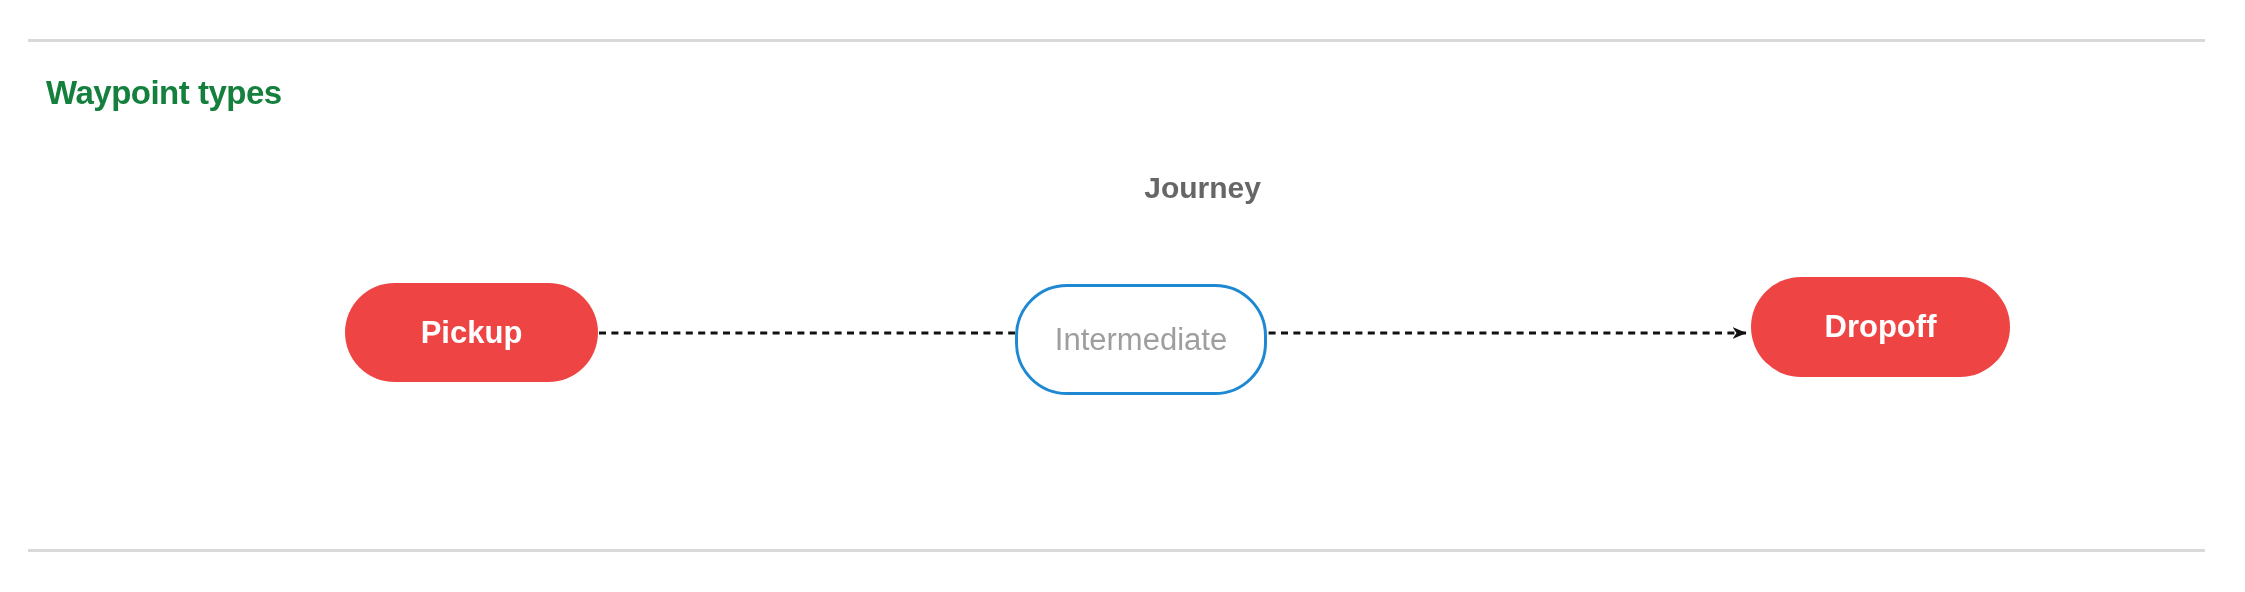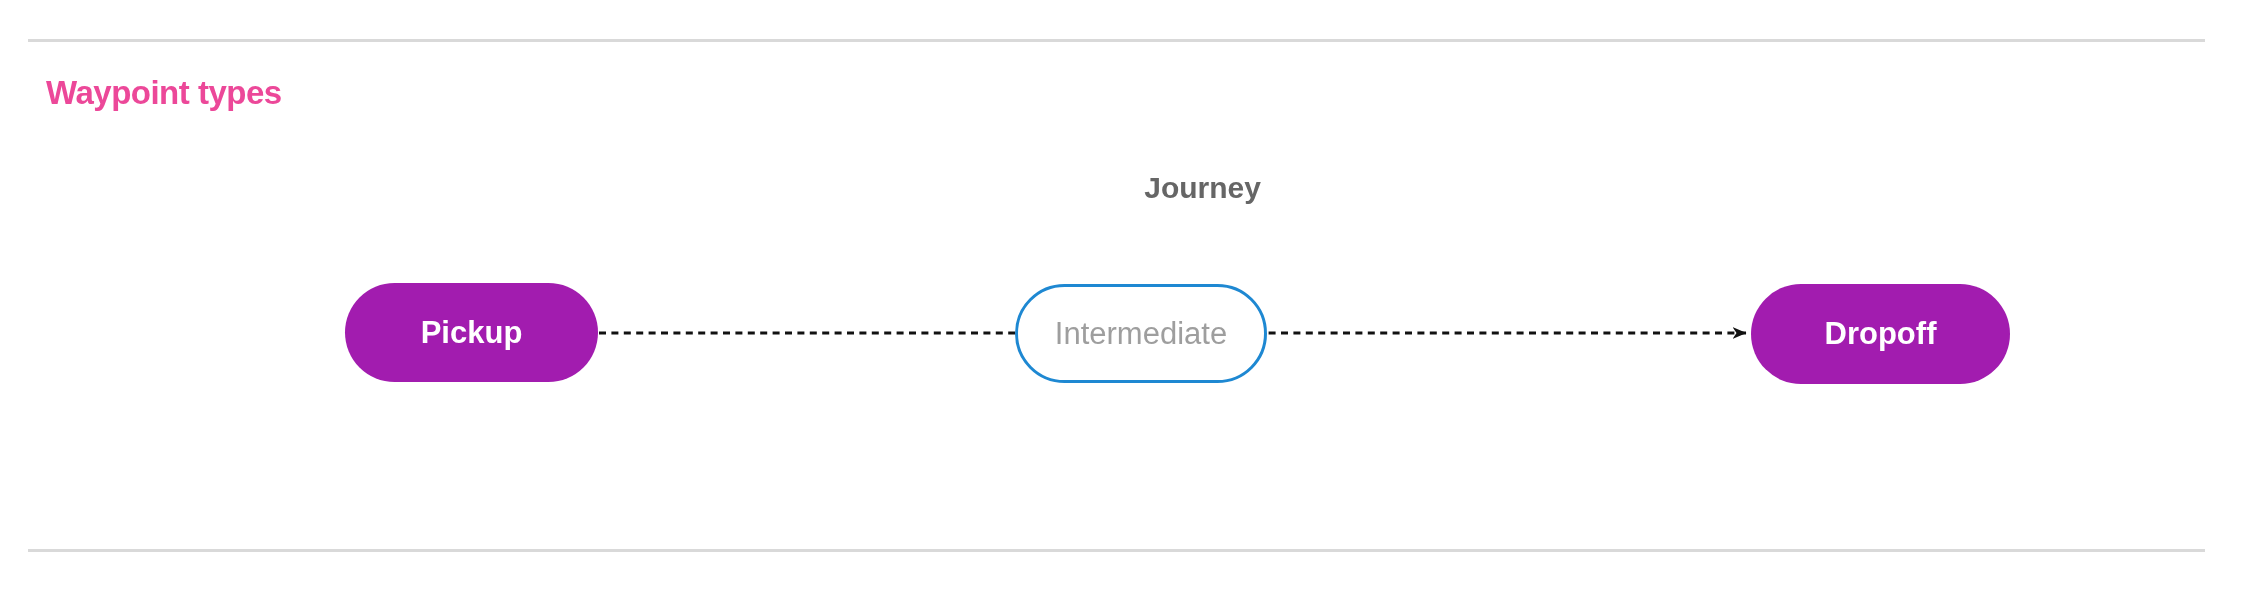--- a/index.html
+++ b/index.html
@@ -20,21 +20,21 @@
   }
   .divider.top { top: 39px; }
   .divider.bottom { top: 549px; }
   .section-heading {
     position: absolute;
     left: 46px;
     top: 74px;
     font-size: 33px;
     font-weight: 700;
     letter-spacing: -0.5px;
-    color: #ec4899;
+    color: #15803d;
     white-space: nowrap;
   }
   .journey-label {
     position: absolute;
     left: 1021px;
     top: 171px;
     width: 240px;
     text-align: right;
     font-size: 30px;
     font-weight: 700;
@@ -52,35 +52,35 @@
   .node {
     position: absolute;
     display: flex;
     align-items: center;
     justify-content: center;
     border-radius: 52px;
     z-index: 2;
     white-space: nowrap;
   }
   .node.terminal {
-    background: #a21caf;
+    background: #ef4444;
     color: #ffffff;
     font-weight: 700;
     font-size: 31px;
   }
   .node.intermediate {
     background: #ffffff;
     border: 3px solid #1e88d2;
     color: #9e9e9e;
     font-weight: 500;
     font-size: 31px;
   }
   .node.pickup   { left: 345px;  top: 283px; width: 253px; height: 99px;  }
-  .node.mid      { left: 1015px; top: 284px; width: 252px; height: 99px;  }
-  .node.dropoff  { left: 1751px; top: 284px; width: 259px; height: 100px; }
+  .node.mid      { left: 1015px; top: 284px; width: 252px; height: 111px;  }
+  .node.dropoff  { left: 1751px; top: 277px; width: 259px; height: 100px; }
 </style>
 </head>
 <body>
 
 <div class="divider top"></div>
 
 <h2 class="section-heading">Waypoint types</h2>
 
 <div class="journey-label">Journey</div>
 

